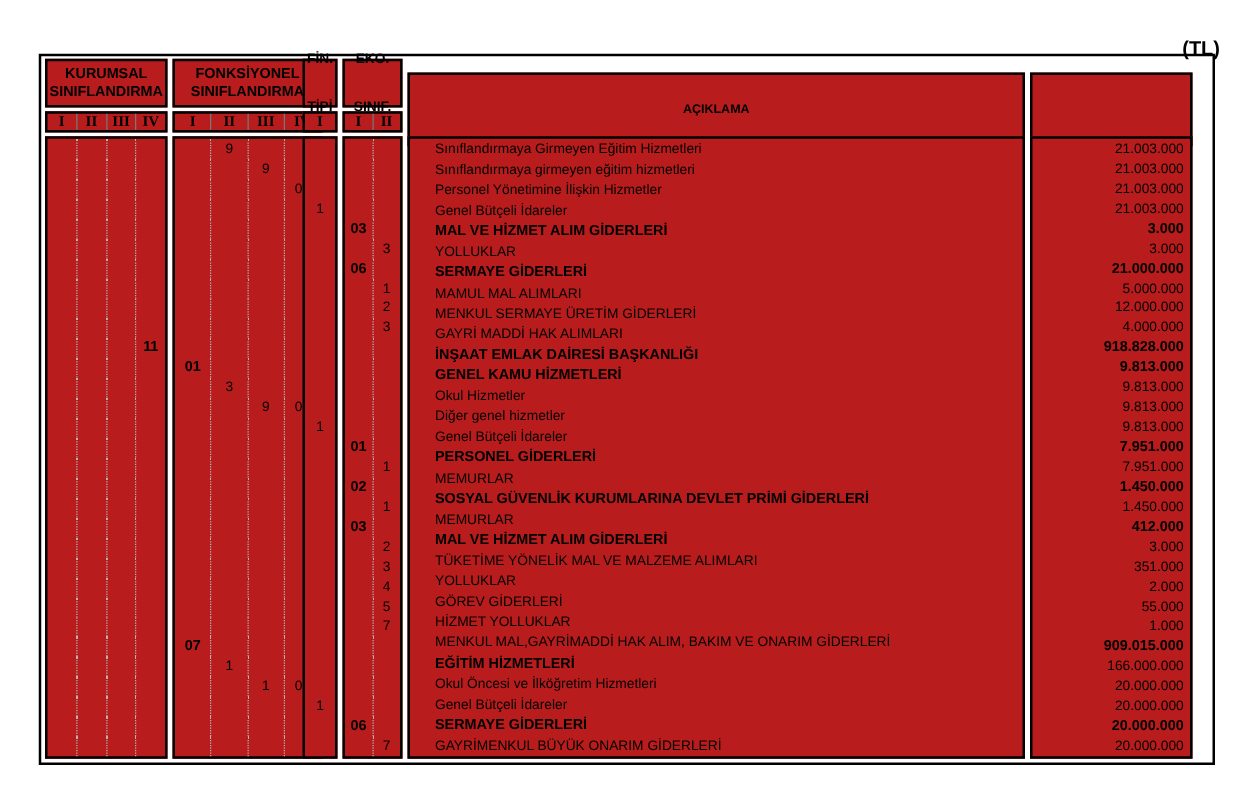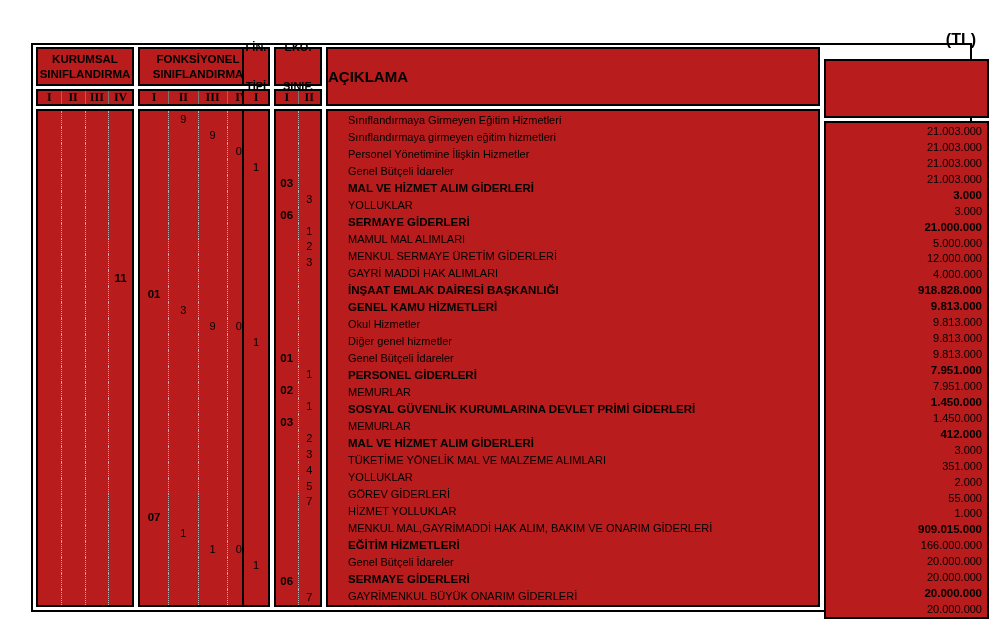--- a/index.html
+++ b/index.html
@@ -24,41 +24,41 @@
          font-size:11.5px; line-height:15px; text-align:center; }
   
   .sub { top:89px; height:17px; display:flex; }
   .sub .cell {
     flex:1; display:flex; align-items:center; justify-content:center;
     font-family:"Liberation Serif", serif; font-weight:bold; font-size:12px;
     border-left:1px solid #777;
   }
   .sub .cell:first-child { border-left:none; }
   
-  .hdr-tall { top:47px; height:59px; display:flex; align-items:center;
-              font-weight:bold; font-size:15px; }
+  .hdr-tall { top:58px; height:59px; display:flex; align-items:center;
+              justify-content:center; font-weight:bold; font-size:10px; }
   
   .bod { top:109px; height:498px; display:flex; flex-direction:column; }
   .row { flex:1; display:flex; min-height:0; }
   .row .cell {
     flex:1; display:flex; align-items:center; justify-content:center;
     font-size:11px; border-left:1px dotted #b3b3b3; overflow:hidden;
     white-space:nowrap;
   }
   .row .cell:first-child { border-left:none; }
   .row .cell.desc { justify-content:flex-start; padding-left:20px; }
   .row .cell.amt  { justify-content:flex-end;  padding-right:5px; }
   .row.bold .cell { font-weight:bold; font-size:11.5px; }
   
   #hdr-kur, #sub-kur, #bod-kur       { left:36px;  width:98px;  }
   #hdr-fonk, #sub-fonk, #bod-fonk    { left:138px; width:120px; }
   #hdr-fin, #sub-fin, #bod-fin       { left:242px; width:28px;  }
   #hdr-eko, #sub-eko, #bod-eko       { left:274px; width:48px;  }
   #hdr-desc, #bod-desc               { left:326px; width:494px; }
-  #hdr-amt, #bod-amt                 { left:824px; width:165px;margin-top:12px; }
+  #hdr-amt, #bod-amt                 { left:824px; width:130px; }
   #hdr-fin, #hdr-eko { font-size:11px;gap:24px; }
 </style>
 </head>
 <body>
 
 <div class="page">
 
   <div class="tl-label">(TL)</div>
 
   <div class="outer-frame"></div>
@@ -776,20 +776,23 @@
       <div class="row">
         <div class="cell desc">HİZMET YOLLUKLAR</div>
       </div>
       <div class="row">
         <div class="cell desc">MENKUL MAL,GAYRİMADDİ HAK ALIM, BAKIM VE ONARIM GİDERLERİ</div>
       </div>
       <div class="row bold">
         <div class="cell desc">EĞİTİM HİZMETLERİ</div>
       </div>
       <div class="row">
+        <div class="cell desc">Okul Öncesi ve İlköğretim Hizmetleri</div>
+      </div>
+      <div class="row">
         <div class="cell desc">Genel Bütçeli İdareler</div>
       </div>
       <div class="row bold">
         <div class="cell desc">SERMAYE GİDERLERİ</div>
       </div>
       <div class="row">
         <div class="cell desc">GAYRİMENKUL BÜYÜK ONARIM GİDERLERİ</div>
       </div>
     </div>
   <div class="box bod" id="bod-amt">

